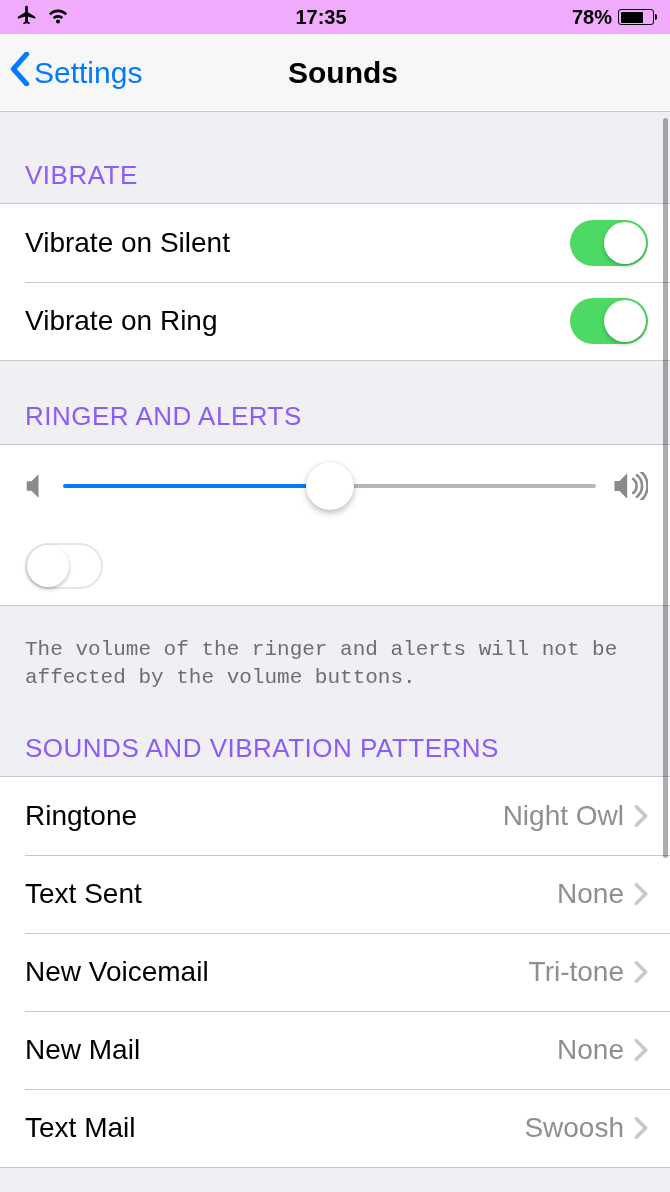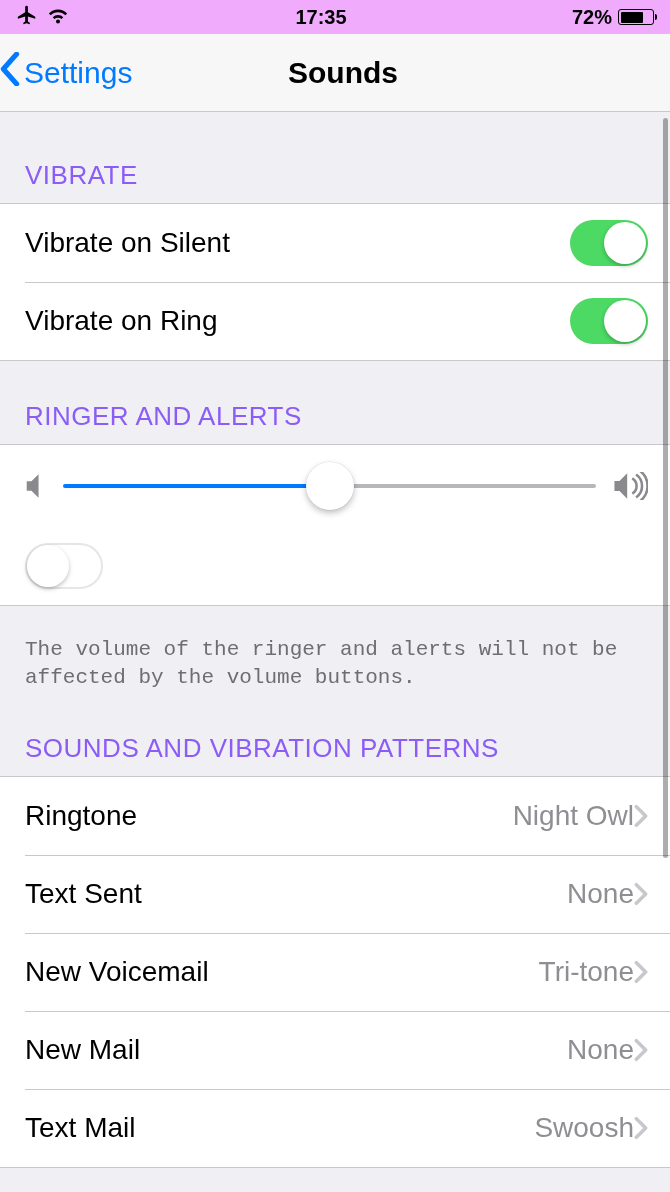--- a/index.html
+++ b/index.html
@@ -43,20 +43,21 @@
     background: #f7f7f7;
     border-bottom: 1px solid #c8c7cc;
     display: flex;
     align-items: center;
     position: relative;
   }
   .nav-back {
     display: flex; align-items: center;
     color: #007aff;
     font-size: 30px;
+    padding-left: 10px;
     gap: 4px;
     z-index: 2;
   }
   .nav-back svg { width: 20px; height: 34px; }
   .nav-title {
     position: absolute; left: 16px; right: 0;
     text-align: center;
     font-size: 30px;
     font-weight: 600;
   }
@@ -97,21 +98,21 @@
     font-size: 28px;
   }
   .cell + .cell::before {
     content: "";
     position: absolute;
     top: 0; left: 25px; right: 0;
     height: 1px;
     background: #c8c7cc;
   }
   .cell-label { flex: 1; color: #000; }
-  .cell-value { color: #8e8e93; font-size: 28px; }
+  .cell-value { color: #8e8e93; font-size: 28px; margin-right: 10px; }
 
   .chevron svg { width: 14px; height: 24px; display:block; }
 
   .switch {
     width: 78px; height: 46px;
     border-radius: 23px;
     position: relative;
     flex-shrink: 0;
   }
   .switch.on { background: #4cd964; }
@@ -171,21 +172,21 @@
         </svg>
     </span>
     <span>
       <svg width="24" height="20" viewBox="0 0 24 20">
           <path fill="#000" d="M12 18.5a2 2 0 1 0 0-4 2 2 0 0 0 0 4zm-5.3-6.2 1.8 1.8a5 5 0 0 1 7 0l1.8-1.8a7.5 7.5 0 0 0-10.6 0zM2.9 8.5l1.8 1.8a10 10 0 0 1 14.6 0l1.8-1.8a12.5 12.5 0 0 0-18.2 0z"></path>
         </svg>
     </span>
   </div>
   <div>17:35</div>
   <div class="status-right">
-    <span>72%</span>
+    <span>78%</span>
     <span class="battery-wrap">
       <span class="battery">
           <span class="battery-fill"></span>
         </span>
     </span>
   </div>
 </div>
 
 <div class="nav-bar">
   <div class="nav-back">

